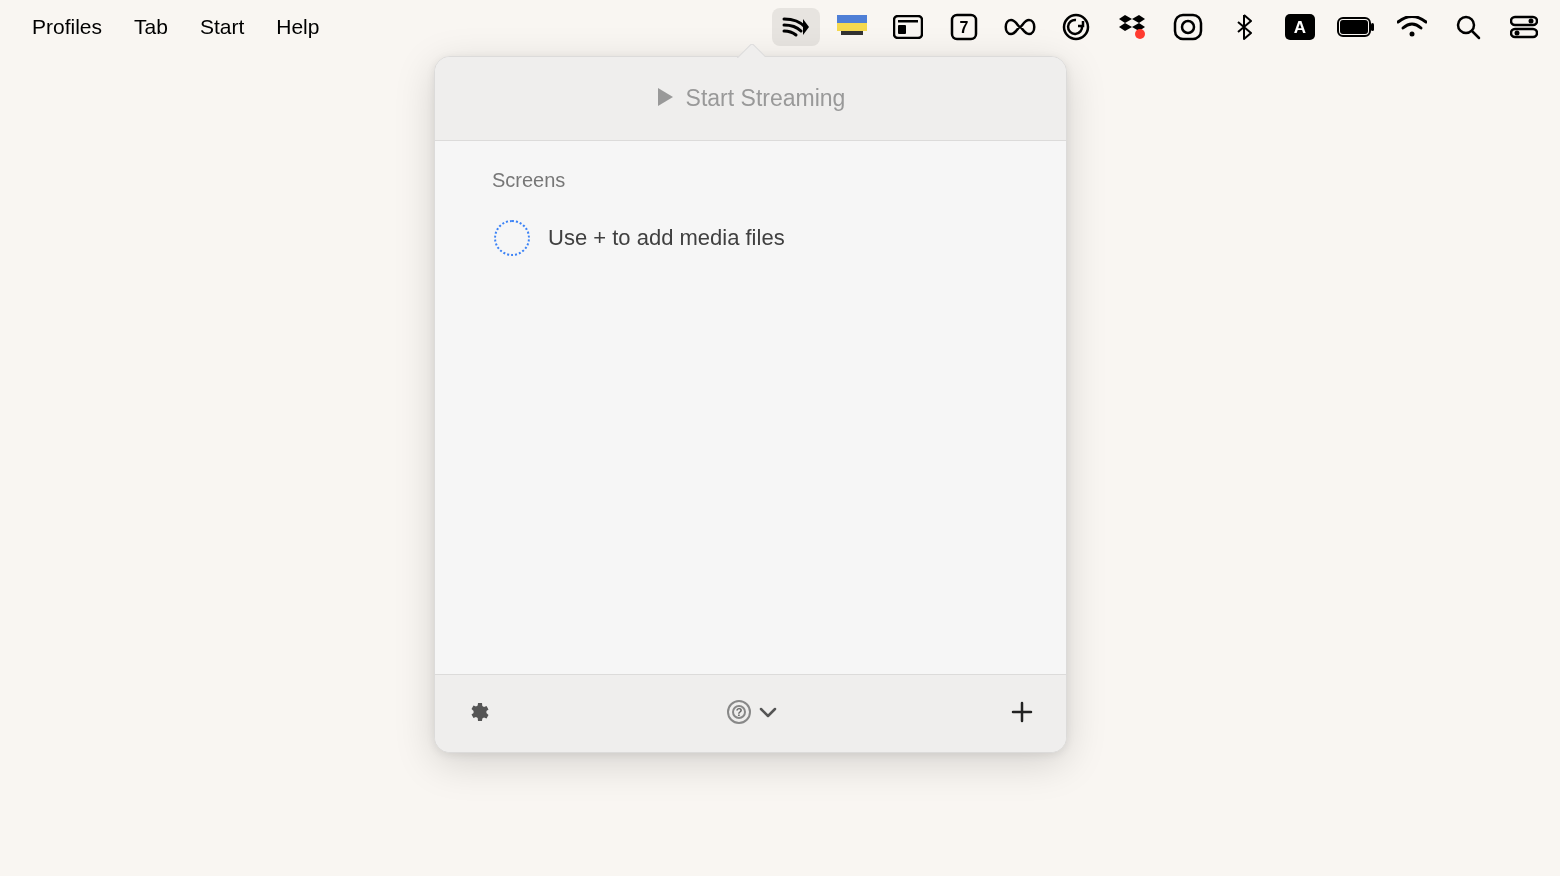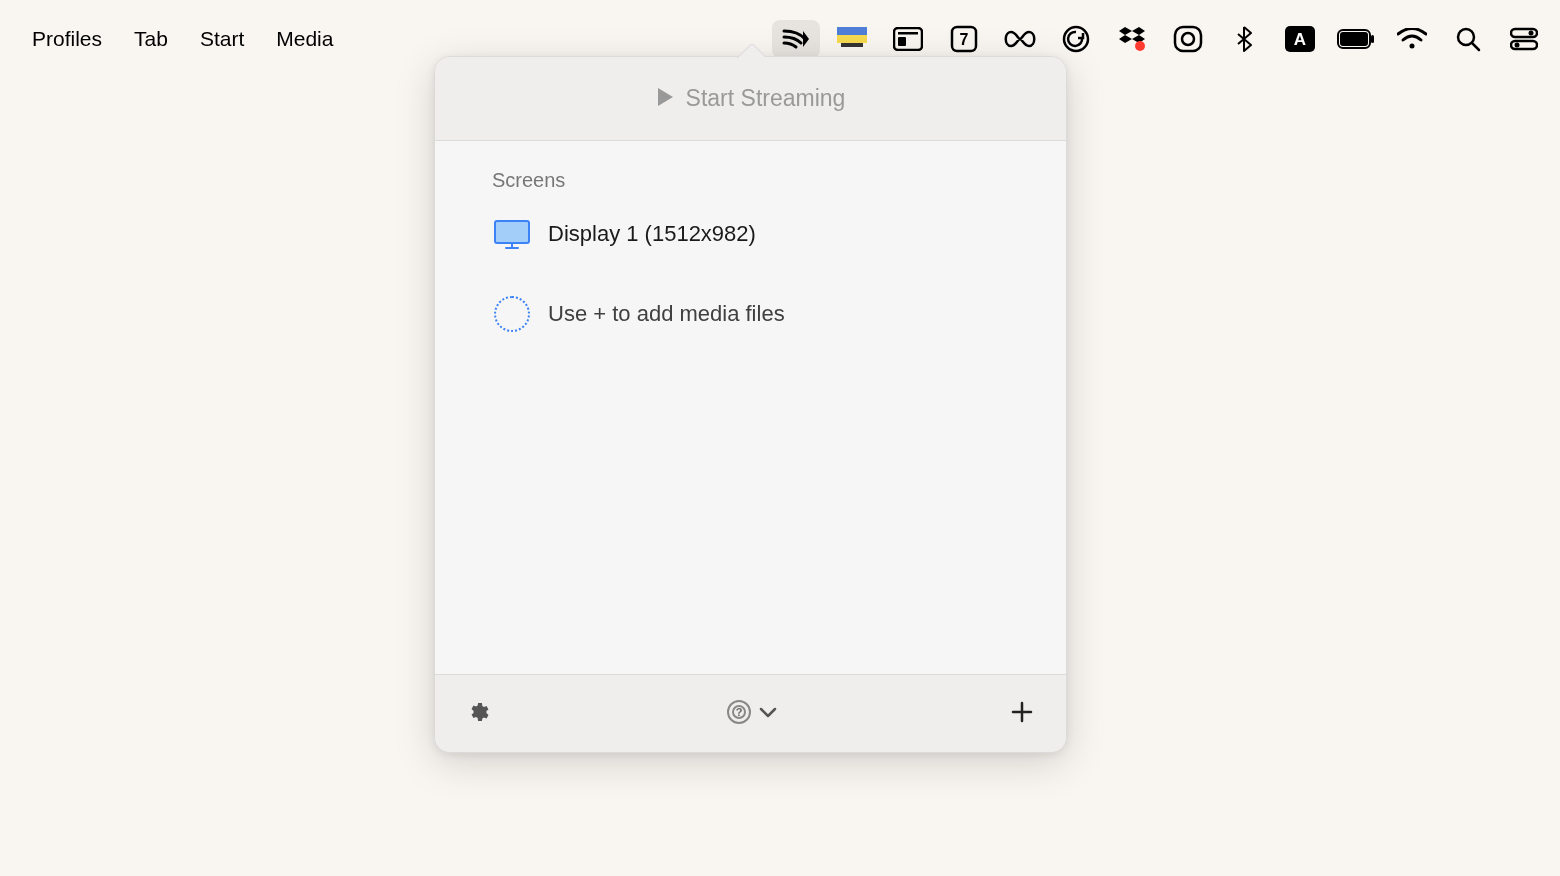--- a/index.html
+++ b/index.html
@@ -12,21 +12,21 @@
       height: 876px;
       background: #f9f6f2;
       font-family: -apple-system, BlinkMacSystemFont, "Segoe UI", Helvetica, Arial, sans-serif;
       position: relative;
       overflow: hidden;
     }
 
     
     .menubar {
       position: absolute;
-      top: 12px;
+      top: 0;
       left: 0;
       right: 0;
       height: 53px;
       display: flex;
       align-items: center;
       background: #f9f6f2;
     }
     .menubar-left {
       display: flex;
       align-items: center;
@@ -173,21 +173,21 @@
     }
   </style>
 </head>
 <body>
 
 <div class="menubar">
   <div class="menubar-left">
     <div class="menu-item">Profiles</div>
     <div class="menu-item">Tab</div>
     <div class="menu-item">Start</div>
-    <div class="menu-item">Media</div>
+    <div class="menu-item">Help</div>
   </div>
 
   <div class="menubar-right">
     <div class="status-icon-wrap active">
       <svg width="30" height="22" viewBox="0 0 30 22">
           <path d="M3 3 Q17 3 24 11 M3 9 Q14 9 20 15 M3 15 Q10 15 15 19" stroke="#000" stroke-width="3" fill="none" stroke-linecap="round"></path>
           <path d="M22 3 L28 11 L22 19 Z" fill="#000"></path>
         </svg>
     </div>
     <div class="status-icon-wrap">
@@ -285,30 +285,20 @@
         <svg width="18" height="20" viewBox="0 0 18 20">
             <path d="M2 1 L17 10 L2 19 Z" fill="#999"></path>
           </svg>
       </span>
       <span class="popover-header-text">Start Streaming</span>
     </div>
 
     <div class="popover-body">
       <div class="section-label">Screens</div>
 
-      <div class="list-item">
-        <span class="monitor-icon">
-          <svg width="36" height="30" viewBox="0 0 36 30">
-              <rect x="1" y="1" width="34" height="22" rx="2" fill="#a3cef9" stroke="#3b82f6" stroke-width="2"></rect>
-              <line x1="12" y1="28" x2="24" y2="28" stroke="#3b82f6" stroke-width="2" stroke-linecap="round"></line>
-              <line x1="18" y1="23" x2="18" y2="27" stroke="#3b82f6" stroke-width="2"></line>
-            </svg>
-        </span>
-        <span class="list-item-text">Display 1 (1512x982)</span>
-      </div>
 
 
       <div class="list-item">
         <span class="dotted-circle"></span>
         <span class="list-item-text muted">Use + to add media files</span>
       </div>
     </div>
 
     <div class="popover-footer">
       <div class="footer-icon-btn">

